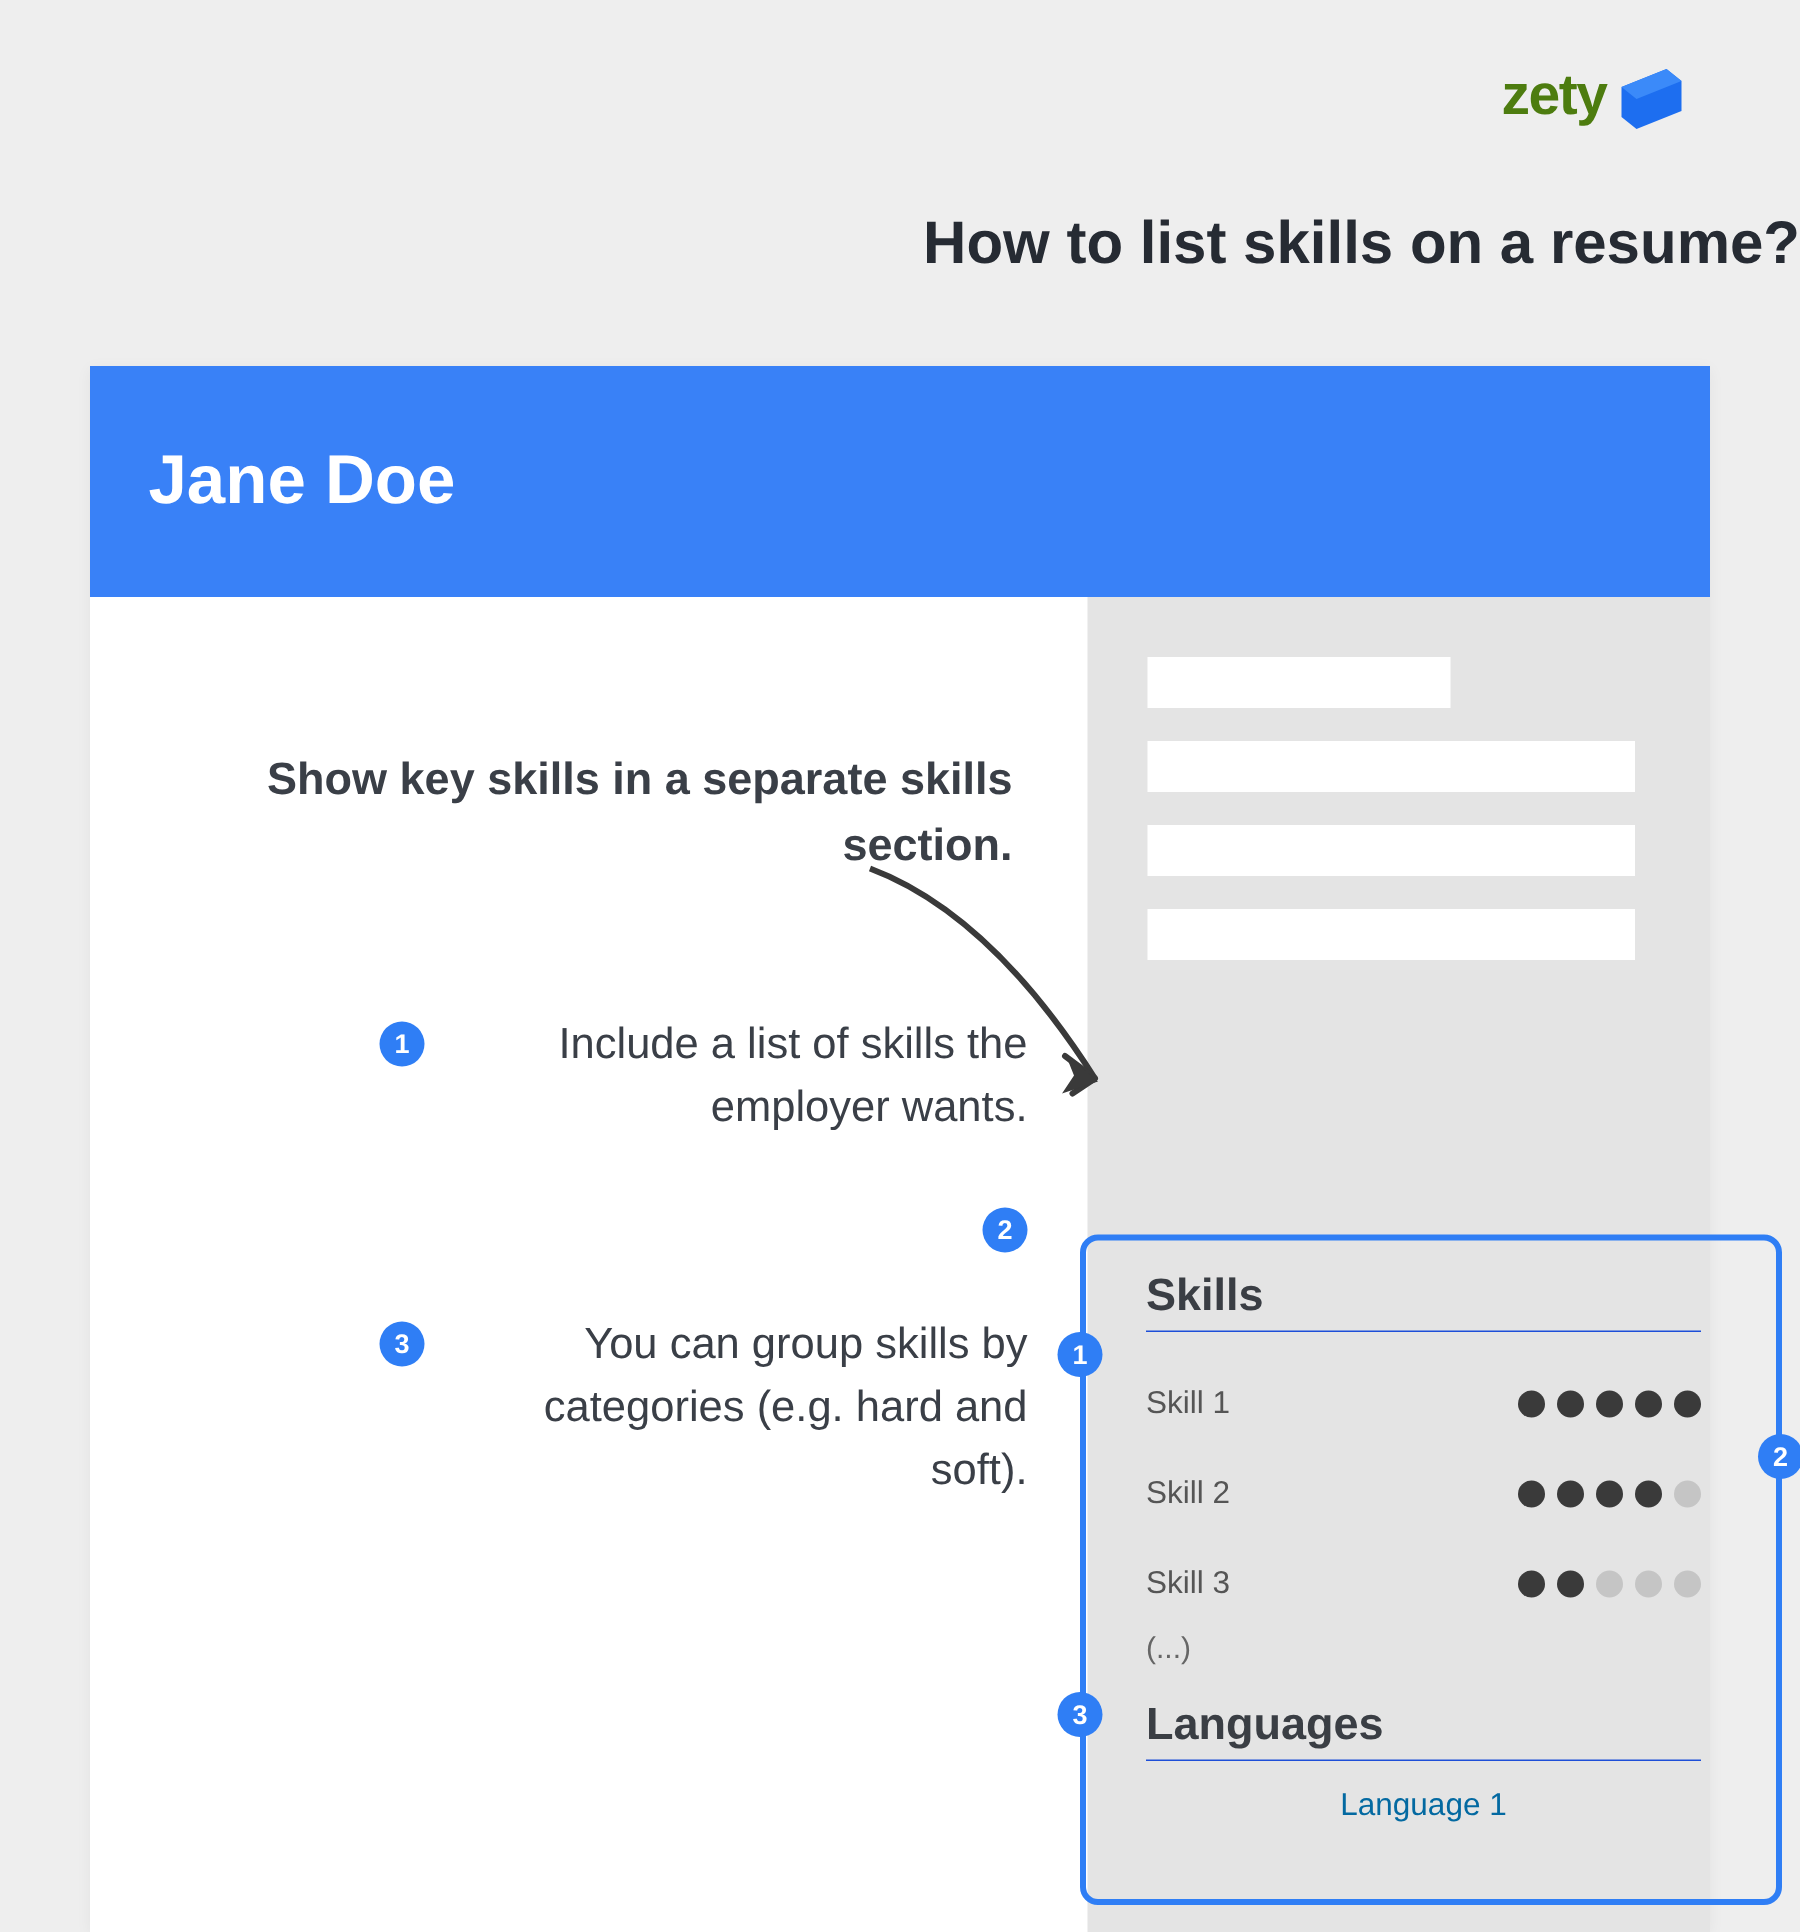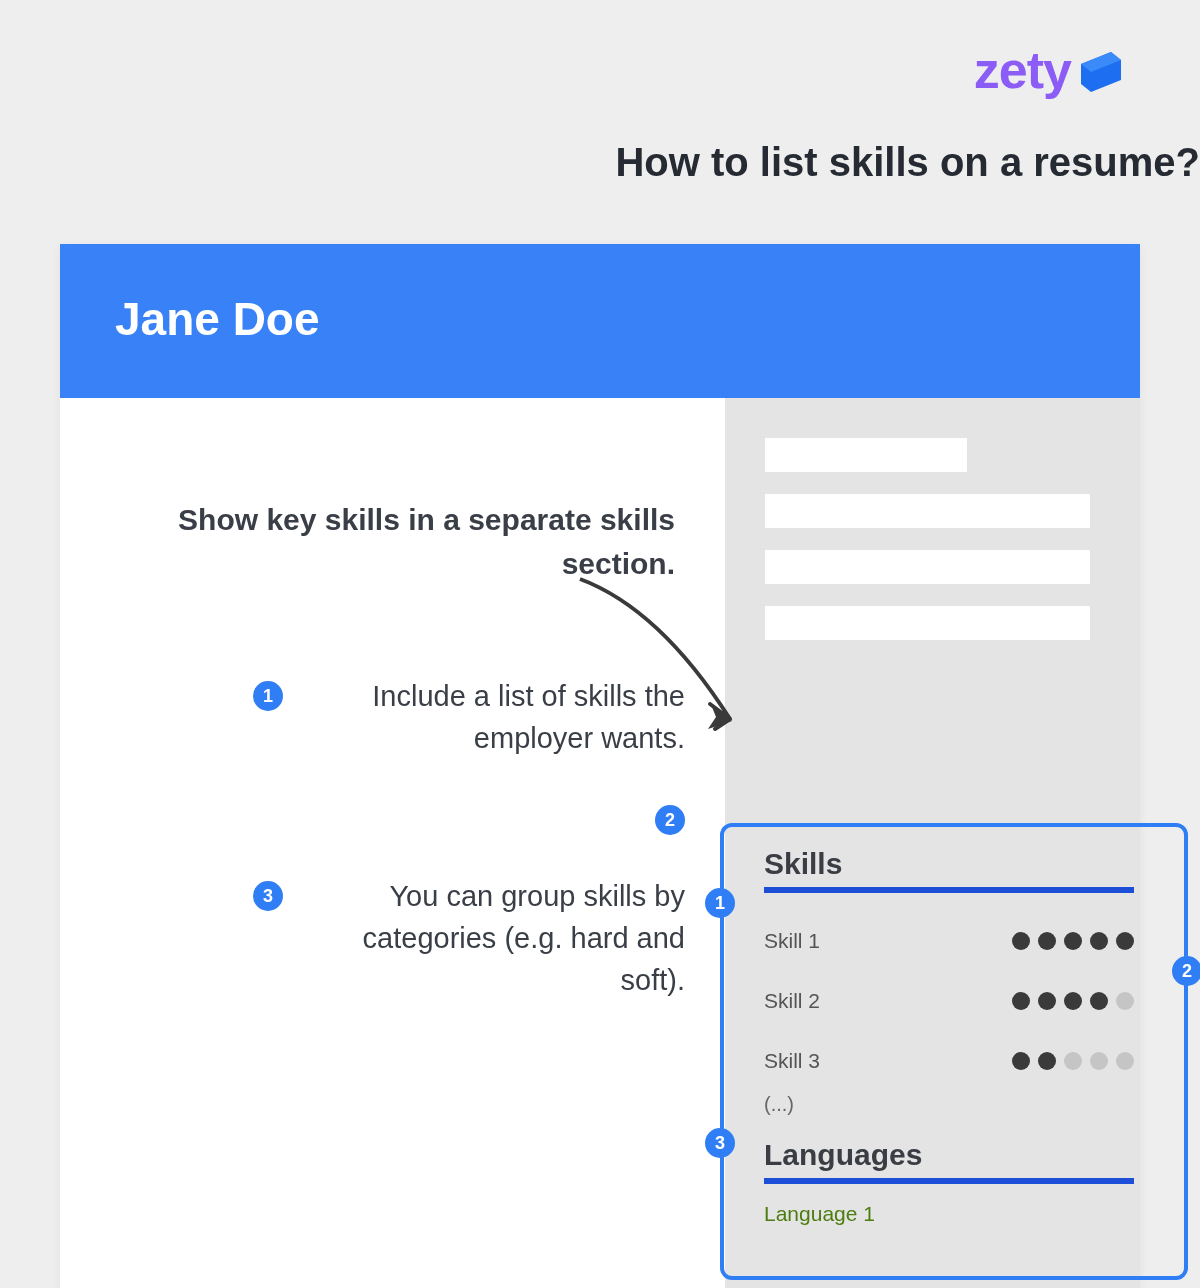--- a/index.html
+++ b/index.html
@@ -13,23 +13,23 @@
 }
 .logo {
   position: absolute;
   top: 40px;
   right: 75px;
   display: flex;
   align-items: center;
   gap: 6px;
 }
 .logo-text {
-  font-size: 52px;
+  font-size: 38px;
   font-weight: 800;
-  color: #8b5cf6;
+  color: #4d7c0f;
   letter-spacing: -1px;
 }
 .logo-mark {
   width: 48px;
   height: 48px;
 }
 .title {
   position: absolute;
   top: 140px;
   left: 0;
@@ -43,21 +43,21 @@
   position: absolute;
   top: 244px;
   left: 60px;
   right: 60px;
   bottom: 0;
   background: #fff;
   box-shadow: 0 2px 10px rgba(0,0,0,0.05);
 }
 .resume-header {
   background: #3981f7;
-  padding: 48px 55px 52px;
+  padding: 48px 39px 52px;
 }
 .resume-name {
   color: #fff;
   font-size: 46px;
   font-weight: 700;
 }
 .resume-body {
   display: flex;
   height: calc(100% - 146px);
 }
@@ -132,21 +132,21 @@
   right: -48px;
   border: 4px solid #2f7ef5;
   border-radius: 12px;
   padding: 20px 50px 30px 40px;
   background: transparent;
 }
 .section-heading {
   font-size: 30px;
   font-weight: 700;
   color: #3a3e44;
-  border-bottom: 6px solid #1d4ed8;
+  border-bottom: 1px solid #1d4ed8;
   padding-bottom: 6px;
   margin-bottom: 18px;
 }
 .skill-row {
   display: flex;
   justify-content: space-between;
   align-items: center;
   margin-bottom: 20px;
   margin-top: 36px;
 }
@@ -165,22 +165,23 @@
   background: #c5c5c5;
 }
 .dot.fill { background: #3a3a3a; }
 .ellipsis {
   font-size: 20px;
   color: #666;
   margin-bottom: 22px;
 }
 .lang-row {
   font-size: 21px;
-  color: #4d7c0f;
+  color: #0369a1;
   margin-bottom: 20px;
+  text-align: center;
 }
 .badge {
   position: absolute;
   width: 30px;
   height: 30px;
   border-radius: 50%;
   background: #2f7ef5;
   color: #fff;
   font-size: 18px;
   font-weight: 700;

